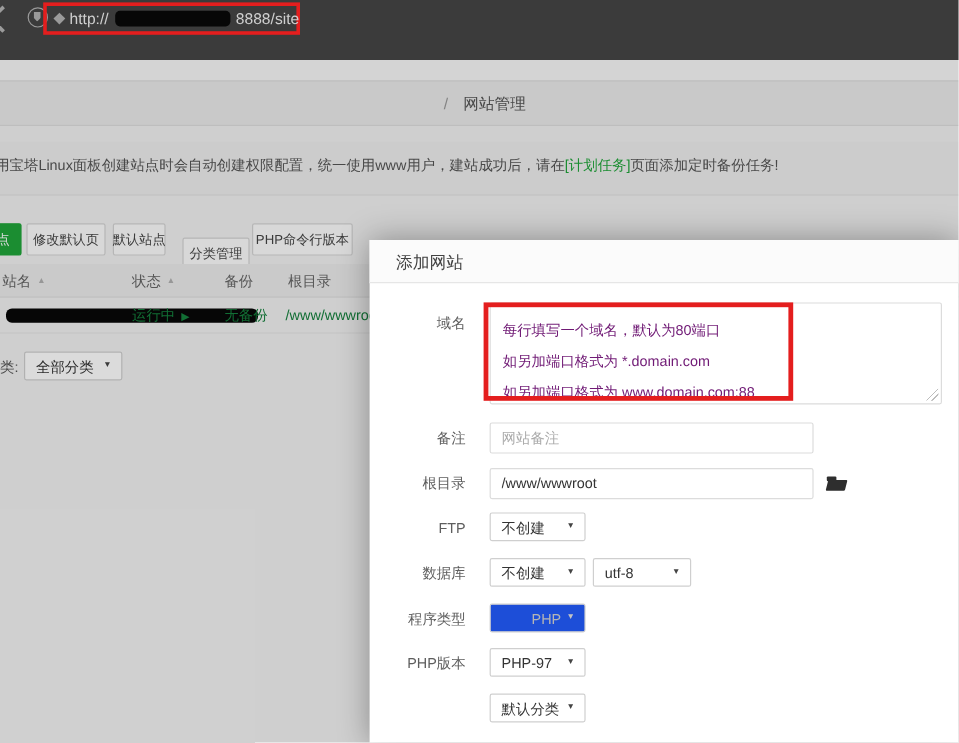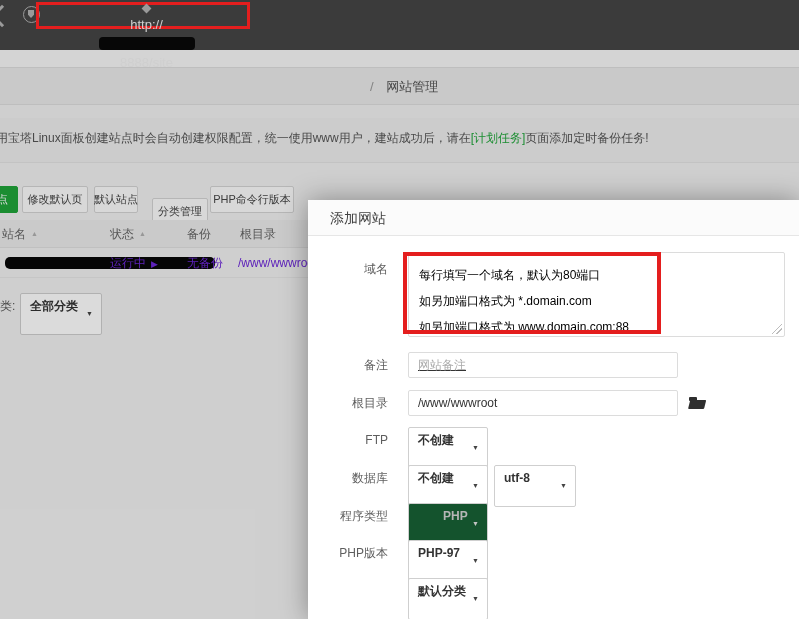--- a/index.html
+++ b/index.html
@@ -8,21 +8,21 @@
   .screen { position:relative; width:799px; height:619px; overflow:hidden; background:#f2f2f2; }
 
   
   .topbar { position:absolute; left:0; top:0; width:799px; height:50px; background:#3b3b3b; z-index:20; }
   .back-glyph { position:absolute; left:-6px; top:8px; width:16px; height:16px;
     border-left:3px solid #b3b3b3; border-top:3px solid #b3b3b3; transform:rotate(-45deg); opacity:.8; }
   .shield-icon { position:absolute; left:23px; top:6px; width:17px; height:17px; border:1.5px solid #9a9a9a; border-radius:50%; }
   .shield-icon::after { content:""; position:absolute; left:4px; top:3px; width:6px; height:8px; background:#9a9a9a;
     clip-path:polygon(0 0,100% 0,100% 60%,50% 100%,0 60%); }
   .url-redbox { position:absolute; left:36px; top:2px; width:214px; height:27px; border:3px solid #e41e1e;
-    display:flex; align-items:center; gap:5px; padding-left:7px;flex-direction:column; }
+    display:flex; align-items:center; gap:5px; padding-left:7px; }
   .url-glyph { width:7px; height:7px; background:#9a9a9a; transform:rotate(45deg); flex:none; }
   .url-text { color:#cfcfcf; font-size:13px; white-space:nowrap; }
   .url-redact { display:inline-block; width:96px; height:13px; background:#070707; border-radius:4px; flex:none; }
 
   
   .page { position:absolute; left:0; top:50px; width:799px; height:569px; background:#f2f2f2; overflow:hidden; }
   .band-top { position:absolute; left:0; top:0; width:799px; height:17px; background:#f7f7f7; }
   .breadcrumb { position:absolute; left:0; top:17px; width:799px; height:38px; background:#eaeaea;
     border-top:1px solid #dedede; border-bottom:1px solid #dedede; line-height:38px; font-size:13px; padding-left:9px;text-align:center; }
   .breadcrumb .sep { color:#999; margin-right:9px; }
@@ -39,55 +39,55 @@
   .btn-2 { left:94px;  width:44px; }
   .btn-3 { left:152px; width:56px;margin-top:12px; }
   .btn-4 { left:210px; width:84px; }
 
   
   .thead { position:absolute; left:0; top:170px; width:799px; height:28px; background:#ececec; border-bottom:1px solid #e0e0e0; }
   .th { position:absolute; top:0; height:28px; line-height:28px; font-size:12px; color:#666; }
   .sort-asc { font-size:7px; color:#b0b0b0; margin-left:5px; vertical-align:2px; }
   .trow { position:absolute; left:0; top:198px; width:799px; height:30px; border-bottom:1px solid #e7e7e7; }
   .td { position:absolute; top:0; height:30px; line-height:30px; font-size:12px; }
-  .green-text { color:#6d28d9; }
+  .green-text { color:#15803d; }
   .play-icon { font-size:9px; margin-left:5px; }
   .redact-site { position:absolute; left:5px; top:9px; width:210px; height:12px; background:#070707; border-radius:5px; }
 
   
   .filter-label { position:absolute; left:0; top:243px; height:26px; line-height:26px; font-size:12px; color:#555; }
-  .select { position:relative; height:42px; border:1px solid #cfcfcf; background:#fff; border-radius:2px;
-    font-size:12px; color:#333; line-height:24px; padding-left:9px; cursor:pointer;font-weight:bold; }
+  .select { position:relative; height:24px; border:1px solid #cfcfcf; background:#fff; border-radius:2px;
+    font-size:12px; color:#333; line-height:24px; padding-left:9px; cursor:pointer; }
   .select .arrow { position:absolute; right:8px; top:0; height:100%; display:flex; align-items:center; font-size:7px; color:#444; }
   .filter-select { position:absolute; left:20px; top:243px; width:82px; }
 
   .overlay { position:absolute; left:0; top:0; width:799px; height:569px; background:rgba(0,0,0,0.14); z-index:5; }
 
   
   .modal { position:absolute; left:308px; top:200px; width:491px; height:419px; background:#fff; z-index:30;
     box-shadow:0 0 25px rgba(0,0,0,0.35); }
   .modal-header { height:36px; line-height:36px; background:#fbfbfb; border-bottom:1px solid #e6e6e6;
     padding-left:22px; font-size:14px; color:#424242; }
   .form-label { position:absolute; left:0; width:80px; height:26px; line-height:26px; text-align:right;
     font-size:12px; color:#5e5e5e; }
   .domain-textarea { position:absolute; left:100px; top:52px; width:377px; height:85px; border:1px solid #dcdcdc;
     border-radius:2px; padding:9px 10px 0; cursor:text; background:#fff; }
-  .ph-line { display:block; font-size:12px; color:#000000; line-height:26px; white-space:nowrap; }
+  .ph-line { display:block; font-size:12px; color:#701a75; line-height:26px; white-space:nowrap; }
   .resize-handle { position:absolute; right:2px; bottom:2px; width:10px; height:10px;
     background:linear-gradient(135deg, transparent 45%, #bdbdbd 45%, #bdbdbd 53%, transparent 53%, transparent 68%, #bdbdbd 68%, #bdbdbd 76%, transparent 76%); }
   .text-input { position:absolute; left:100px; width:270px; height:26px; border:1px solid #dcdcdc; border-radius:2px;
     font-size:12px; color:#333; padding:0 9px; font-family:"Liberation Sans", sans-serif; outline:none; }
   .text-input::placeholder { color:#aaa; }
   .folder-icon { position:absolute; left:380px; width:18px; height:13px; cursor:pointer; }
   .folder-icon::before { content:""; position:absolute; left:1px; top:0; width:8px; height:4px; background:#2e2e2e; border-radius:1px; }
   .folder-icon::after { content:""; position:absolute; left:0; top:3px; width:16px; height:9px; background:#2e2e2e;
     transform:skewX(-14deg); transform-origin:bottom left; border-radius:1px; }
   .m-select { position:absolute; left:100px; width:80px; }
   .m-select2 { position:absolute; left:186px; width:82px; }
-  .select.disabled { background:#14532d; color:#b5b5b5; cursor:default;padding-left:34px; }
+  .select.disabled { background:#1d4ed8; color:#b5b5b5; cursor:default;padding-left:34px; }
   .select.disabled .arrow { color:#c4c4c4; }
 
   .red-annotation { position:absolute; border:4px solid #e41e1e; pointer-events:none; z-index:40; }
   .red-annotation.domain-box { left:95px; top:52px; width:258px; height:82px; }
 </style>
 </head>
 <body>
 
 <div class="screen">
 
@@ -150,21 +150,21 @@
     <span class="form-label" style="top:56px">域名</span>
     <div class="domain-textarea">
       <span class="ph-line">每行填写一个域名，默认为80端口</span>
       <span class="ph-line">如另加端口格式为 *.domain.com</span>
       <span class="ph-line">如另加端口格式为 www.domain.com:88</span>
       <span class="resize-handle"></span>
     </div>
     <div class="red-annotation domain-box"></div>
 
     <span class="form-label" style="top:152px">备注</span>
-    <input class="text-input" style="top: 152px; text-decoration: underline;" placeholder="网站备注">
+    <input class="text-input" style="top: 152px;" placeholder="网站备注">
 
     <span class="form-label" style="top:190px">根目录</span>
     <input class="text-input" style="top: 190px;" value="/www/wwwroot">
     <span class="folder-icon" style="top:197px"></span>
 
     <span class="form-label" style="top:227px">FTP</span>
     <div class="select m-select" style="top:227px">
       <span>不创建</span>
       <span class="arrow">▼</span>
     </div>

